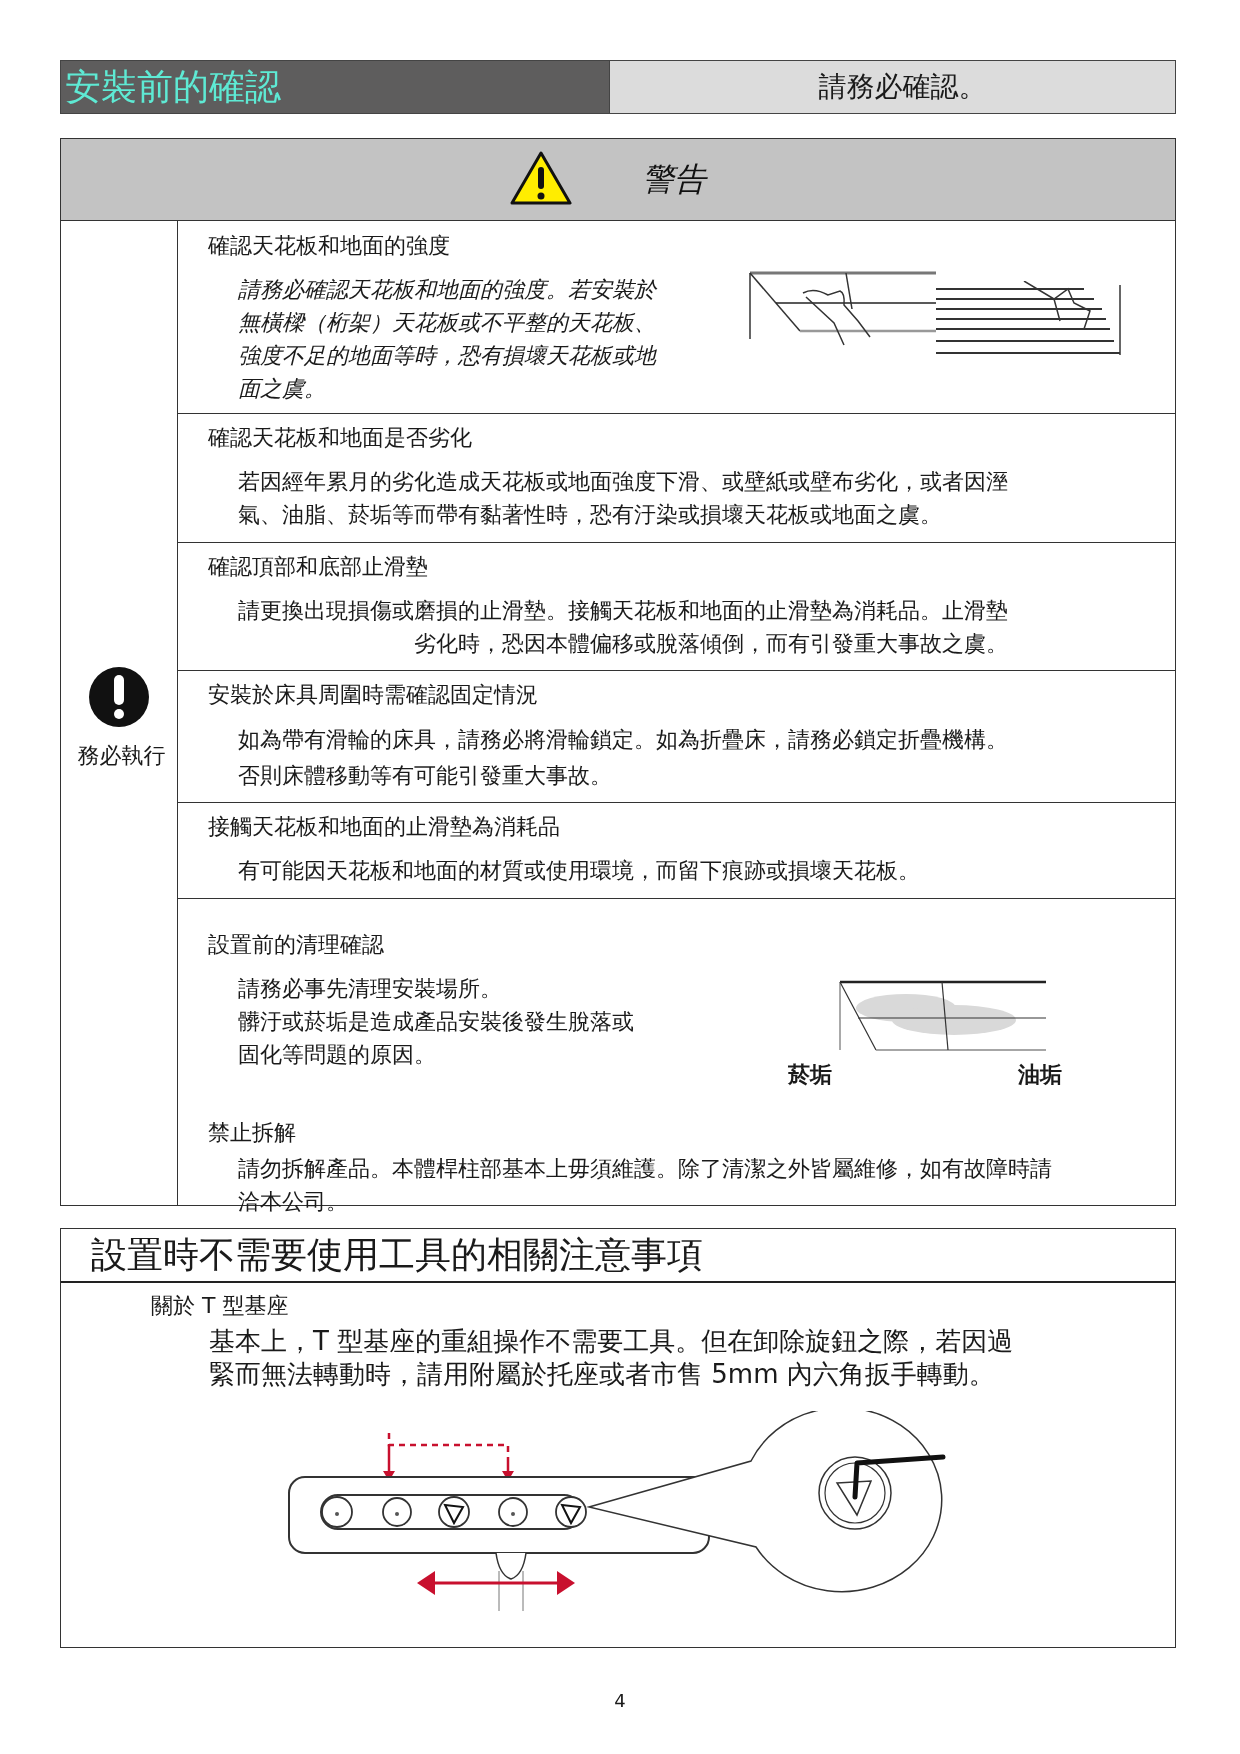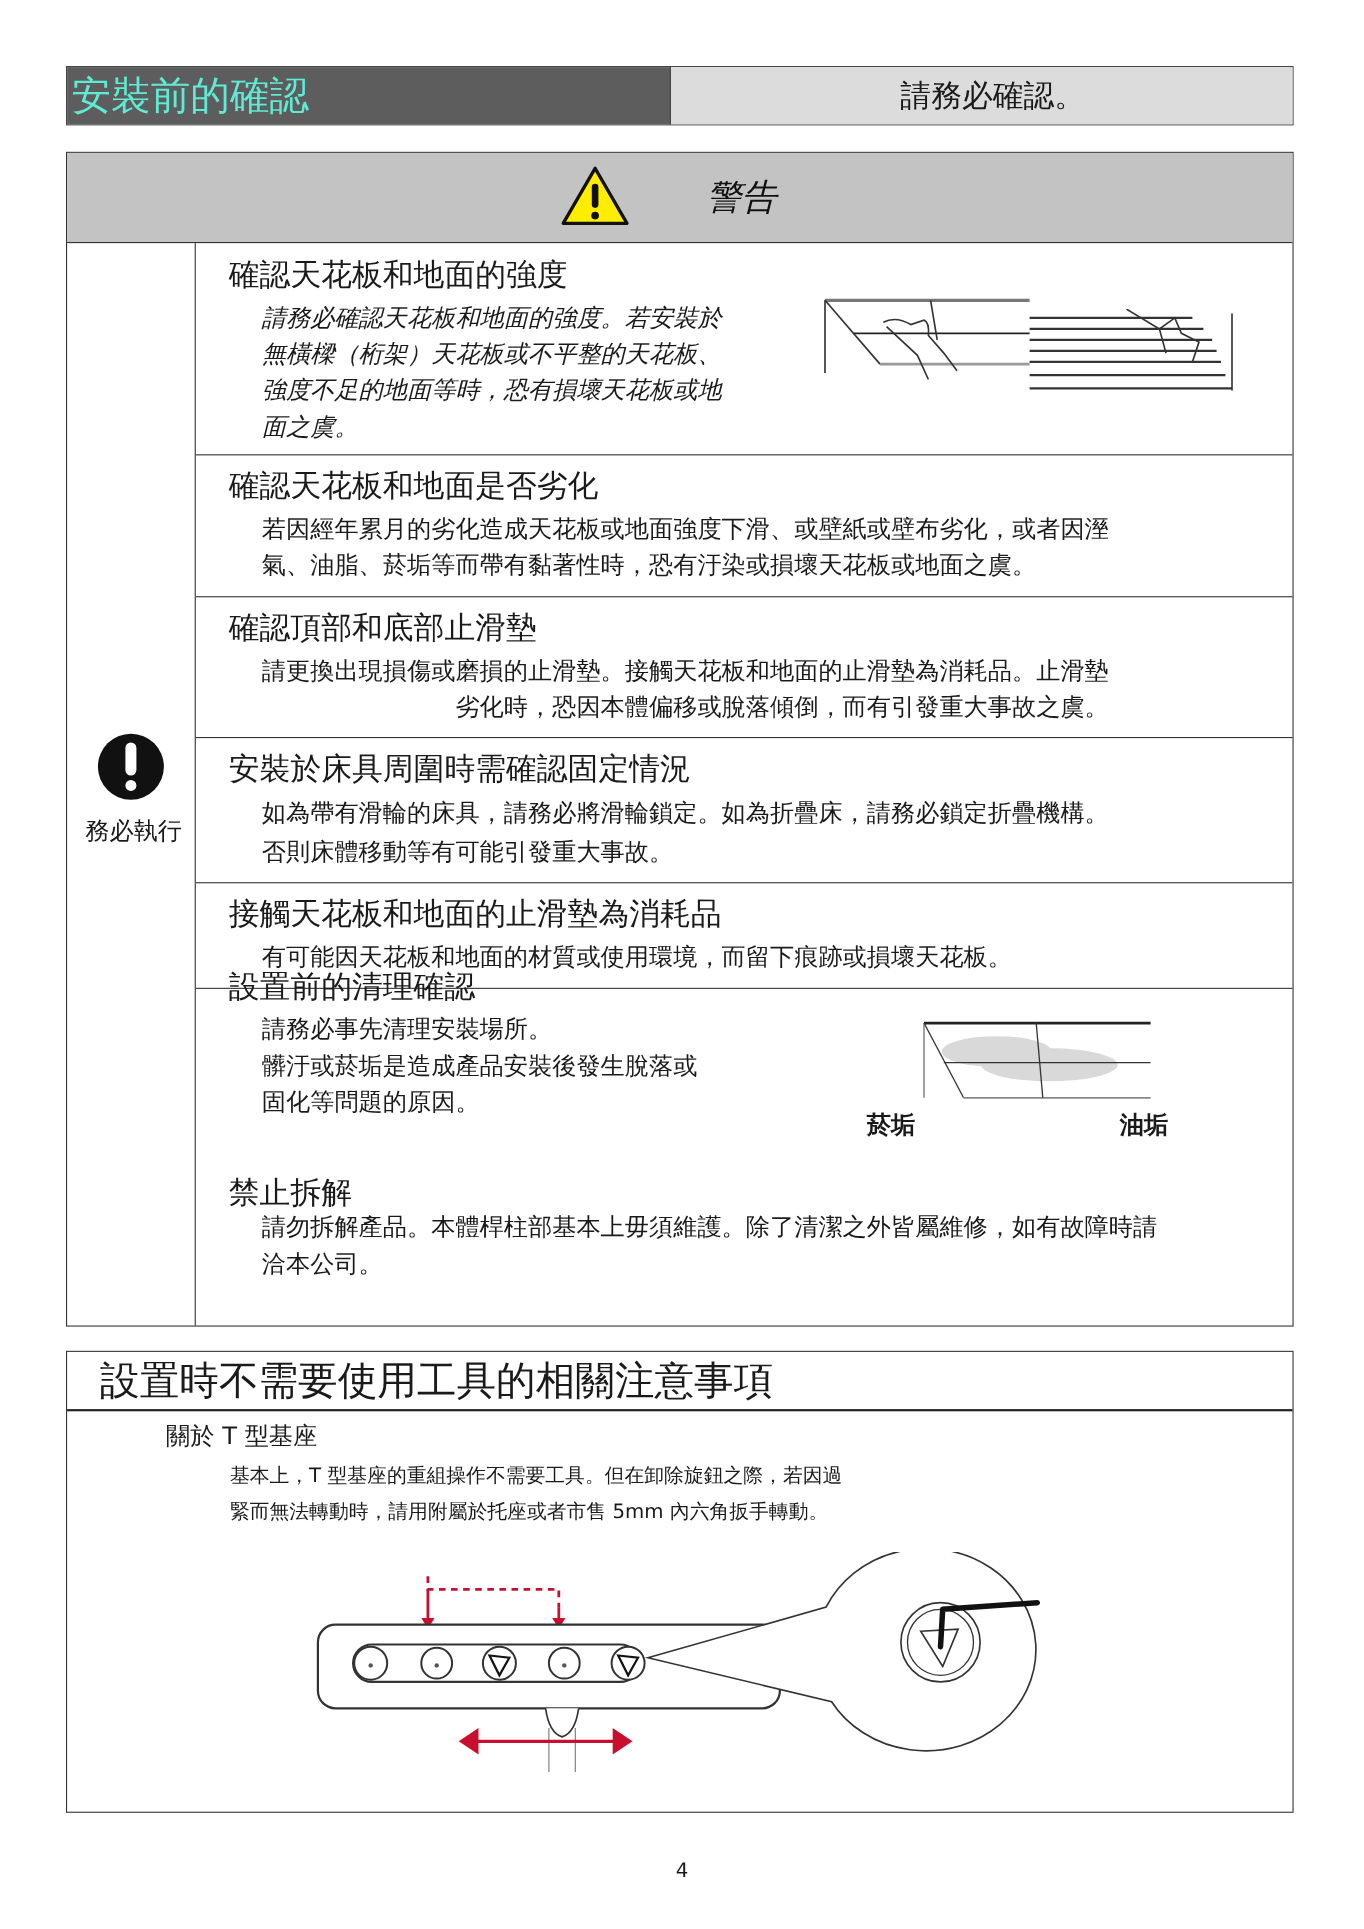--- a/index.html
+++ b/index.html
@@ -33,33 +33,33 @@
   .warn-head .title { font-size: 32px; color: #111; font-style: italic; }
   .warn-body { position: absolute; top: 82px; left: 0; right: 0; bottom: 0; display: flex; }
   .left-col {
     width: 116px; border-right: 1px solid #333; position: relative;
   }
   .must-icon { position: absolute; left: 27px; top: 445px; }
   .must-label { position: absolute; left: 8px; top: 520px; font-size: 22px; width: 105px; text-align: center; }
   .right-col { flex: 1; position: relative; }
   .row { position: absolute; left: 0; right: 0; border-bottom: 1.5px solid #333; }
   .row:last-child { border-bottom: none; }
-  .row-title { position: absolute; left: 30px; font-size: 28px; }
+  .row-title { position: absolute; left: 30px; font-size: 22px; }
   .row-text { position: absolute; left: 60px; font-size: 22px; line-height: 33px; }
 
   .tools-box {
     position: absolute; left: 60px; top: 1228px; width: 1116px; height: 420px;
     border: 1.5px solid #333; box-sizing: border-box;
   }
   .tools-title {
     height: 54px; border-bottom: 2.5px solid #222; font-size: 36px;
     display: flex; align-items: center; padding-left: 30px; box-sizing: border-box;
   }
   .tools-sub { position: absolute; left: 90px; top: 62px; font-size: 22px; }
-  .tools-text { position: absolute; left: 148px; top: 96px; font-size: 18px; line-height: 33px; }
+  .tools-text { position: absolute; left: 148px; top: 96px; font-size: 26px; line-height: 33px; }
   .page-num { position: absolute; left: 0; width: 1240px; top: 1690px; text-align: center; font-size: 18px; }
 </style>
 </head>
 <body>
 
 <div class="header-bar">
   <div class="header-title">安裝前的確認</div>
   <div class="header-note">請務必確認。</div>
 </div>
 
@@ -149,21 +149,21 @@
         </div>
       </div>
 
       <div class="row" style="top:581px;height:96px;">
         <div class="row-title" style="top:10px;">接觸天花板和地面的止滑墊為消耗品</div>
         <div class="row-text" style="top:52px;">
           <div>有可能因天花板和地面的材質或使用環境，而留下痕跡或損壞天花板。</div>
         </div>
       </div>
 
-      <div class="row" style="top:647px;height:240px;border-bottom:none;">
+      <div class="row" style="top:699px;height:240px;border-bottom:none;">
         <div class="row-title" style="top:10px;">設置前的清理確認</div>
         <div class="row-text" style="top:52px;">
           <div>請務必事先清理安裝場所。</div>
           <div>髒汙或菸垢是造成產品安裝後發生脫落或</div>
           <div>固化等問題的原因。</div>
         </div>
         <span style="position:absolute;left:660px;top:60px;">
           <svg width="210" height="72" viewBox="0 0 210 72">
             <ellipse cx="68" cy="28" rx="50" ry="14" fill="#d9d9d9"></ellipse>
             <ellipse cx="116" cy="40" rx="62" ry="15" fill="#d9d9d9"></ellipse>

